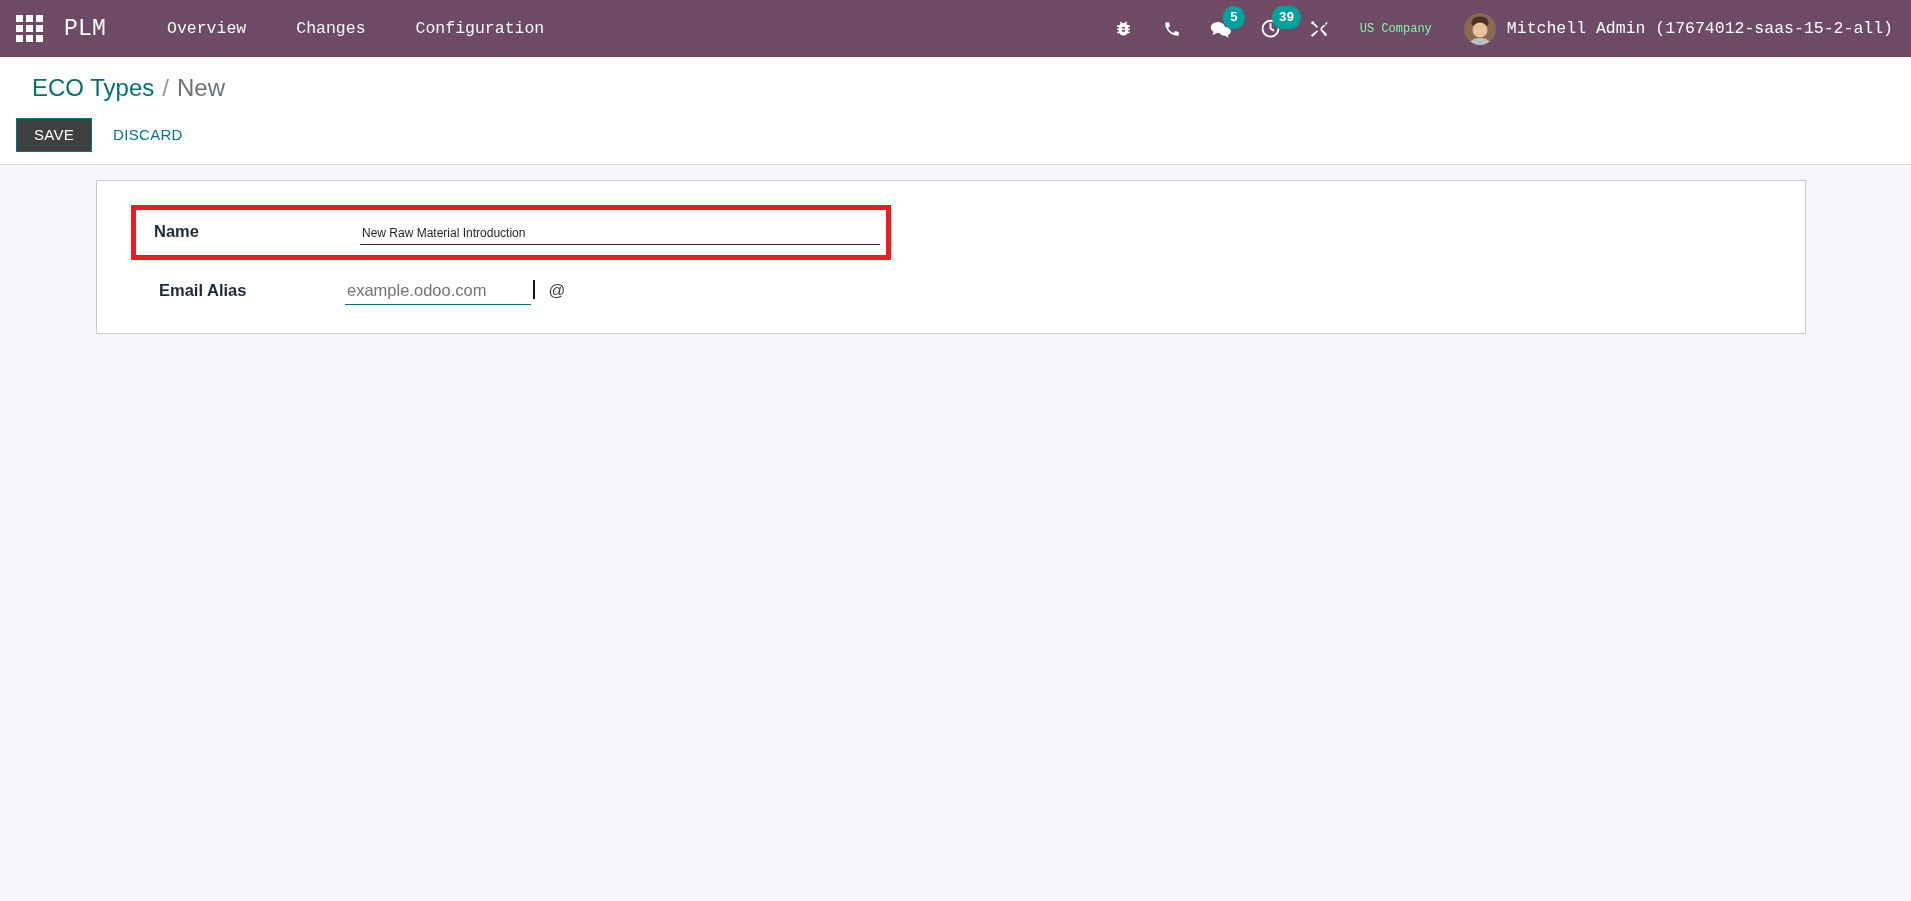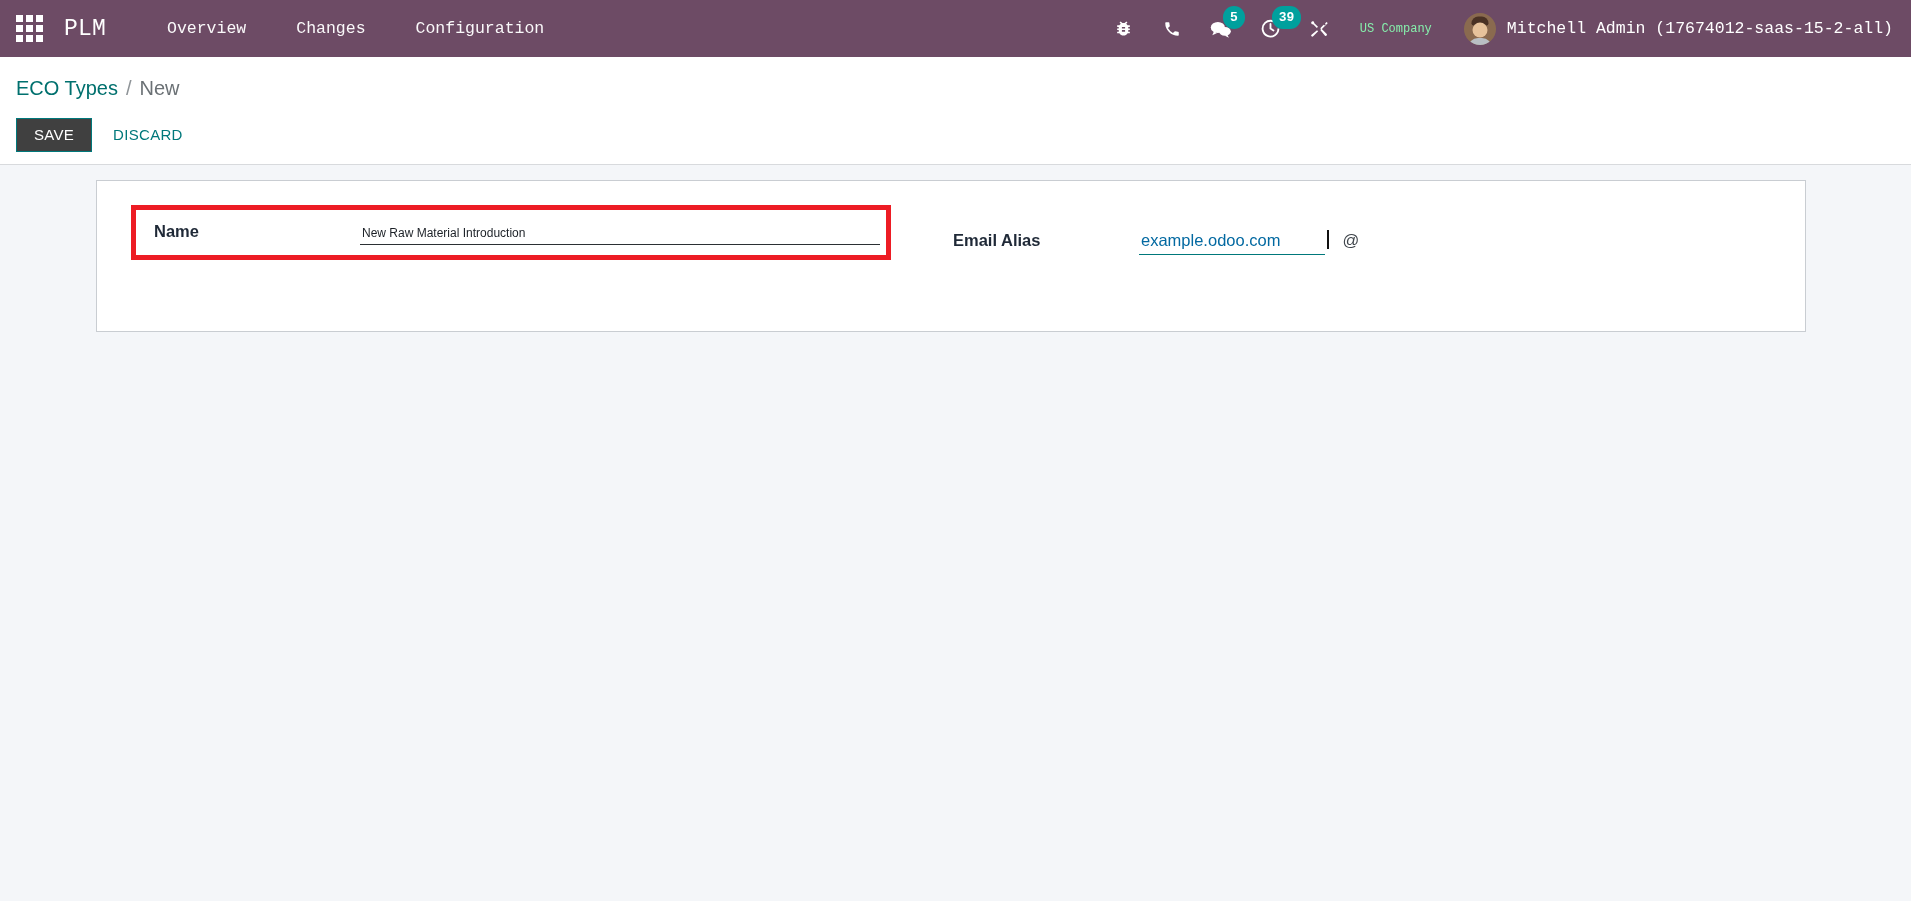--- a/index.html
+++ b/index.html
@@ -174,22 +174,22 @@
   }
 
   
   .control-panel {
     background: #ffffff;
     border-bottom: 1px solid #d8dadd;
     padding: 16px 0 12px 0;
   }
 
   .breadcrumb {
-    padding: 0 16px;
-    font-size: 20px;
+    padding: 0 32px;
+    font-size: 24px;
     line-height: 30px;
     display: flex;
     align-items: center;
     gap: 8px;
   }
   .bc-link {
     color: #00706e;
     cursor: pointer;
   }
   .bc-sep { color: #8f9498; }
@@ -235,21 +235,22 @@
     background: #ffffff;
     border: 1px solid #c9cdd2;
     margin: 0 105px 0 96px;
     min-height: 152px;
     padding: 24px 0 28px 0;
     position: relative;
   }
 
   .field-row {
     display: flex;
-    align-items: center;
+    align-items: flex-start;
+    flex-direction: column;
   }
 
   
   .group-left {
     width: 760px;
     margin-left: 34px;
     border: 5px solid #ed1c24;
     padding: 12px 0 10px 0;
     display: flex;
     align-items: baseline;
@@ -288,21 +289,21 @@
   }
   .group-right .field-label { width: 186px; }
 
   .alias-wrap {
     display: flex;
     align-items: baseline;
     gap: 16px;
   }
   .alias-input {
     font-size: 16.5px;
-    color: #0369a1;
+    color: #737373;
     font-family: "Liberation Sans", sans-serif;
     background: transparent;
     border: none;
     border-bottom: 1px solid #00787b;
     outline: none;
     padding: 0 2px 4px 2px;
     width: 186px;
     caret-color: #111111;
   }
   .alias-caret {

